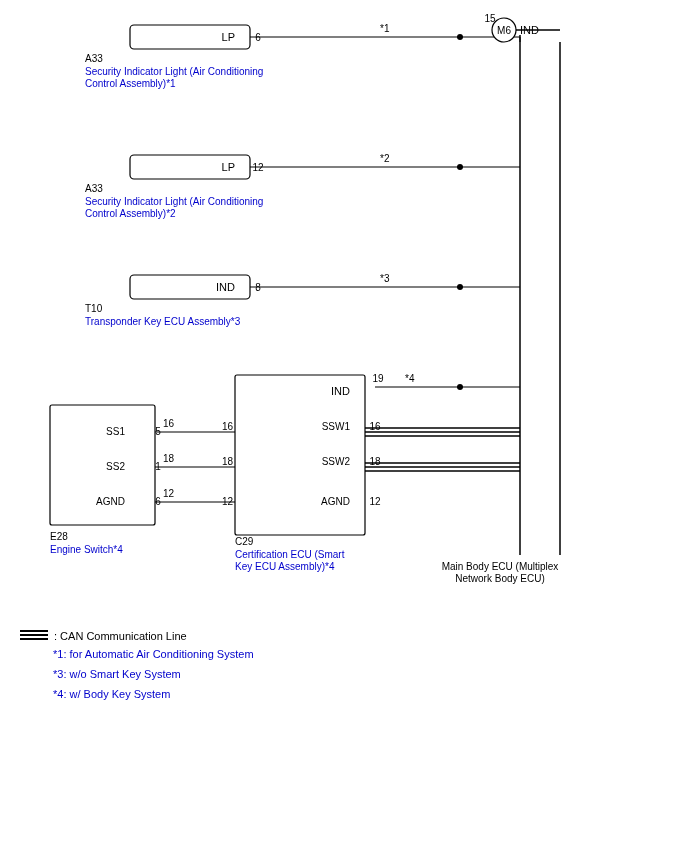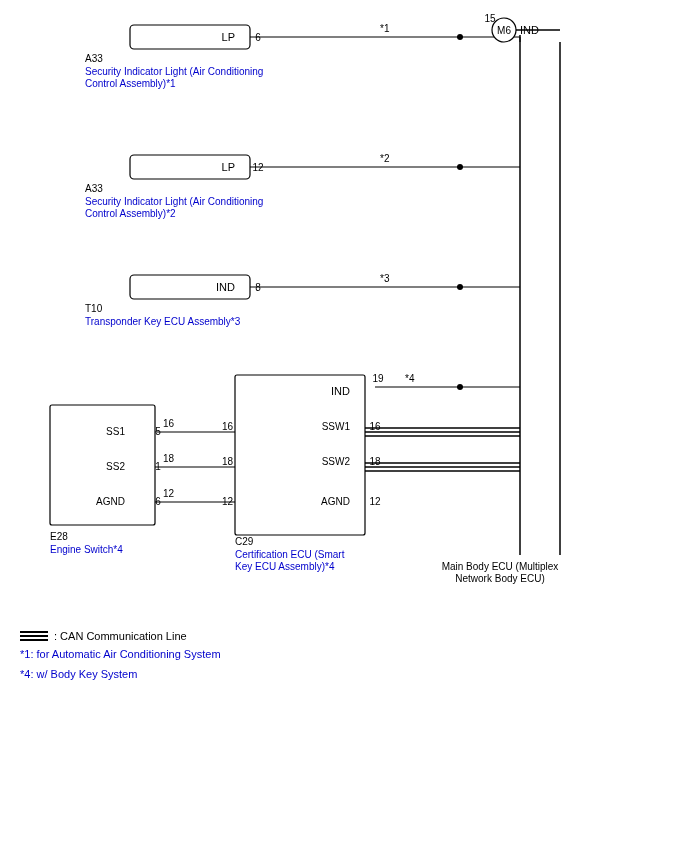--- a/index.html
+++ b/index.html
@@ -25,21 +25,21 @@
       height: 852px;
     }
     .legend-area {
       position: absolute;
       top: 630px;
       left: 20px;
       width: 420px;
     }
     .legend-row {
       display: flex;
-      align-items: center;
+      align-items: flex-start;
       margin-bottom: 6px;
     }
     .can-lines {
       display: flex;
       flex-direction: column;
       gap: 2px;
       margin-right: 6px;
     }
     .can-line {
       width: 28px;
@@ -48,20 +48,21 @@
     }
     .legend-text {
       font-size: 11px;
     }
     .note-item {
       margin-bottom: 8px;
       font-size: 11px;
     }
     .note-blue {
       color: #0000cc;
+      margin-left: 33px;
     }
   </style>
 </head>
 <body>
 
 <div class="diagram-area">
   <svg xmlns="http://www.w3.org/2000/svg">
 
     <line x1="520" y1="35" x2="520" y2="555" stroke="#000" stroke-width="1.5"></line>
 
@@ -215,17 +216,20 @@
         <div class="can-line"></div>
         <div class="can-line"></div>
       </div>
       <span class="legend-text">: CAN Communication Line</span>
     </div>
 
     <div class="note-item">
       <span class="note-blue">*1: for Automatic Air Conditioning System</span>
     </div>
     <div class="note-item">
+      <span class="note-blue">*3: w/o Smart Key System</span>
+    </div>
+    <div class="note-item">
       <span class="note-blue">*4: w/ Body Key System</span>
     </div>
   </div>
 
 </div>
 
 </body></html>

